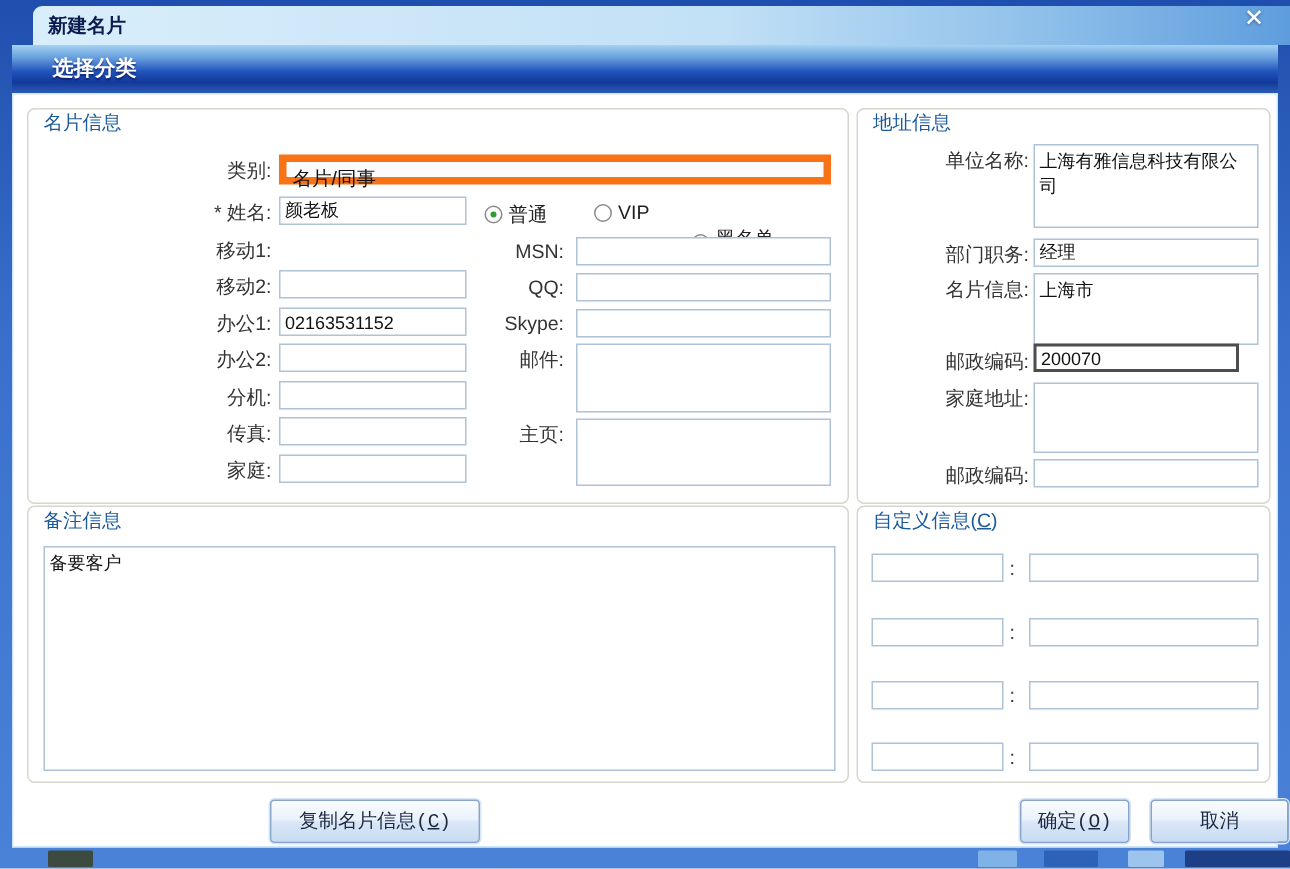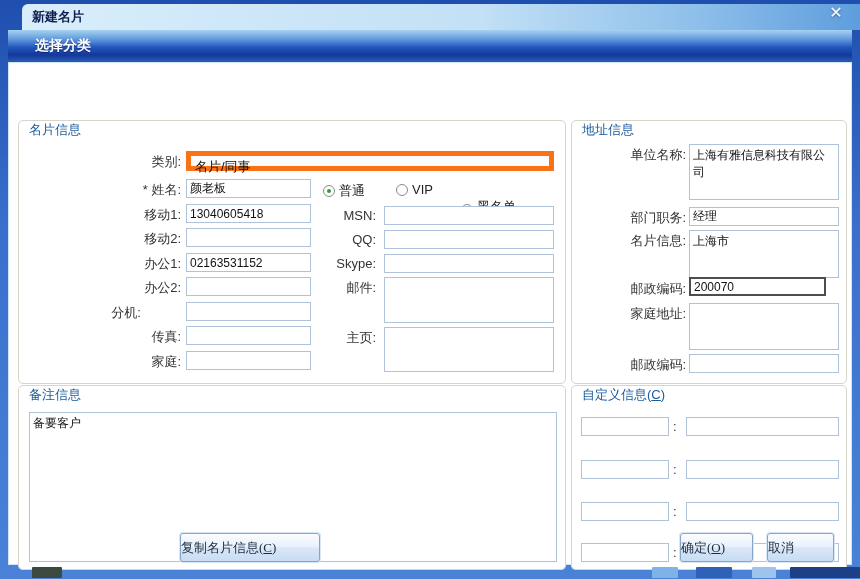--- a/index.html
+++ b/index.html
@@ -28,21 +28,21 @@
     display:flex; align-items:center;
   }
   .headerband-text { color:#ffffff; font-weight:bold; font-size:14px; padding-left:27px; text-shadow:0 1px 1px rgba(0,0,60,.5); }
   .content {
     position:absolute; left:8px; top:62px; right:8px; bottom:14px;
     background:#ffffff;
     box-shadow:inset 0 0 0 1px #cfe6f7;
   }
   
   fieldset {
-    position:absolute; border:1px solid #d6d6cd; border-radius:5px; background:#fff;margin-top:48px;
+    position:absolute; border:1px solid #d6d6cd; border-radius:5px; background:#fff;
   }
   legend { color:#1a5a9a; font-size:13px; padding:0 4px; margin-left:6px; }
   .fs-card   { left:10px;  top:10px;  width:548px; height:264px; }
   .fs-addr   { left:563px; top:10px;  width:276px; height:264px; }
   .fs-notes  { left:10px;  top:275px; width:548px; height:185px; }
   .fs-custom { left:563px; top:275px; width:276px; height:185px; }
   fieldset > * { position:absolute; }
   .lbl { font-size:13px; color:#333; text-align:right; white-space:nowrap; }
   .val-input, .val-area {
     border:1px solid #aec2d8; background:#fff; font-size:12px; color:#111;
@@ -67,22 +67,22 @@
   }
   .radio-label { font-size:13px; color:#222; }
   
   .colon { font-size:13px; color:#333; }
   
   .btn {
     position:absolute; height:29px;
     background:linear-gradient(180deg,#fafcff 0%,#eaf2fc 45%,#d9e7f7 52%,#c9dcf3 100%);
     border:1px solid #87a5ca; border-radius:3px;
     box-shadow:0 0 0 1px #d7e5f5;
-    font-size:13px; color:#1b2a40; text-align:left; line-height:27px; cursor:pointer;
-    font-family:Liberation Serif, serif;
+    font-size:13px; color:#1b2a40; text-align:center; line-height:27px; cursor:pointer;
+    font-family:Liberation Mono, monospace;
   }
   .btn u { text-decoration:underline; }
   
   .bottom-strip { position:absolute; left:0; right:0; bottom:0; height:14px; }
   .frag { position:absolute; bottom:1px; height:11px; border-radius:1px; }
   .frag-a { left:32px;  width:30px; background:#3d4a3f; }
   .frag-b { left:652px; width:26px; background:#7fb3e8; }
   .frag-c { left:696px; width:36px; background:#2d62b8; }
   .frag-d { left:752px; width:24px; background:#9cc4ec; }
   .frag-e { left:790px; width:70px; background:#1d3f86; }
@@ -117,28 +117,27 @@
     <div class="radio-group-item" style="left:377px;top:61px;">
       <span class="radio-circle"></span>
       <span class="radio-label">VIP</span>
     </div>
     <div class="radio-group-item" style="left:442px;top:77px;align-items:flex-end;">
       <span class="radio-circle"></span>
       <span class="radio-label">黑名单</span>
     </div>
 
     <span class="lbl" style="left:52px;top:85px;width:110px;">移动1:</span>
-    <input class="val-input" style="left: 167px; top: 83px; width: 125px;" value="13040605418">
     <span class="lbl" style="left:52px;top:109px;width:110px;">移动2:</span>
     <input class="val-input" style="left: 167px; top: 107px; width: 125px;" value="">
     <span class="lbl" style="left:52px;top:134px;width:110px;">办公1:</span>
     <input class="val-input" style="left: 167px; top: 132px; width: 125px;" value="02163531152">
     <span class="lbl" style="left:52px;top:158px;width:110px;">办公2:</span>
     <input class="val-input" style="left: 167px; top: 156px; width: 125px;" value="">
-    <span class="lbl" style="left:52px;top:183px;width:110px;text-align:center;">分机:</span>
+    <span class="lbl" style="left:52px;top:183px;width:110px;">分机:</span>
     <input class="val-input" style="left: 167px; top: 181px; width: 125px;" value="">
     <span class="lbl" style="left:52px;top:207px;width:110px;">传真:</span>
     <input class="val-input" style="left: 167px; top: 205px; width: 125px;" value="">
     <span class="lbl" style="left:52px;top:232px;width:110px;">家庭:</span>
     <input class="val-input" style="left: 167px; top: 230px; width: 125px;" value="">
 
     <span class="lbl" style="left:280px;top:87px;width:77px;">MSN:</span>
     <input class="val-input" style="left: 365px; top: 85px; width: 170px;" value="">
     <span class="lbl" style="left:280px;top:111px;width:77px;">QQ:</span>
     <input class="val-input" style="left: 365px; top: 109px; width: 170px;" value="">
@@ -192,21 +191,21 @@
     <span class="colon" style="left:101px;top:118px;">:</span>
     <input class="val-input" style="left: 114px; top: 116px; width: 153px;">
 
     <input class="val-input" style="left: 9px; top: 157px; width: 88px;">
     <span class="colon" style="left:101px;top:159px;">:</span>
     <input class="val-input" style="left: 114px; top: 157px; width: 153px;">
   </fieldset>
 
   <div class="btn" style="left:172px;top:471px;width:140px;"><span>复制名片信息(</span><u>C</u><span>)</span></div>
   <div class="btn" style="left:672px;top:471px;width:73px;"><span>确定(</span><u>O</u><span>)</span></div>
-  <div class="btn" style="left:759px;top:471px;width:67px;">取消</div>
+  <div class="btn" style="left:759px;top:471px;width:92px;">取消</div>
 </div>
 
 <div class="bottom-strip">
   <div class="frag frag-a"></div>
   <div class="frag frag-b"></div>
   <div class="frag frag-c"></div>
   <div class="frag frag-d"></div>
   <div class="frag frag-e"></div>
 </div>
 

